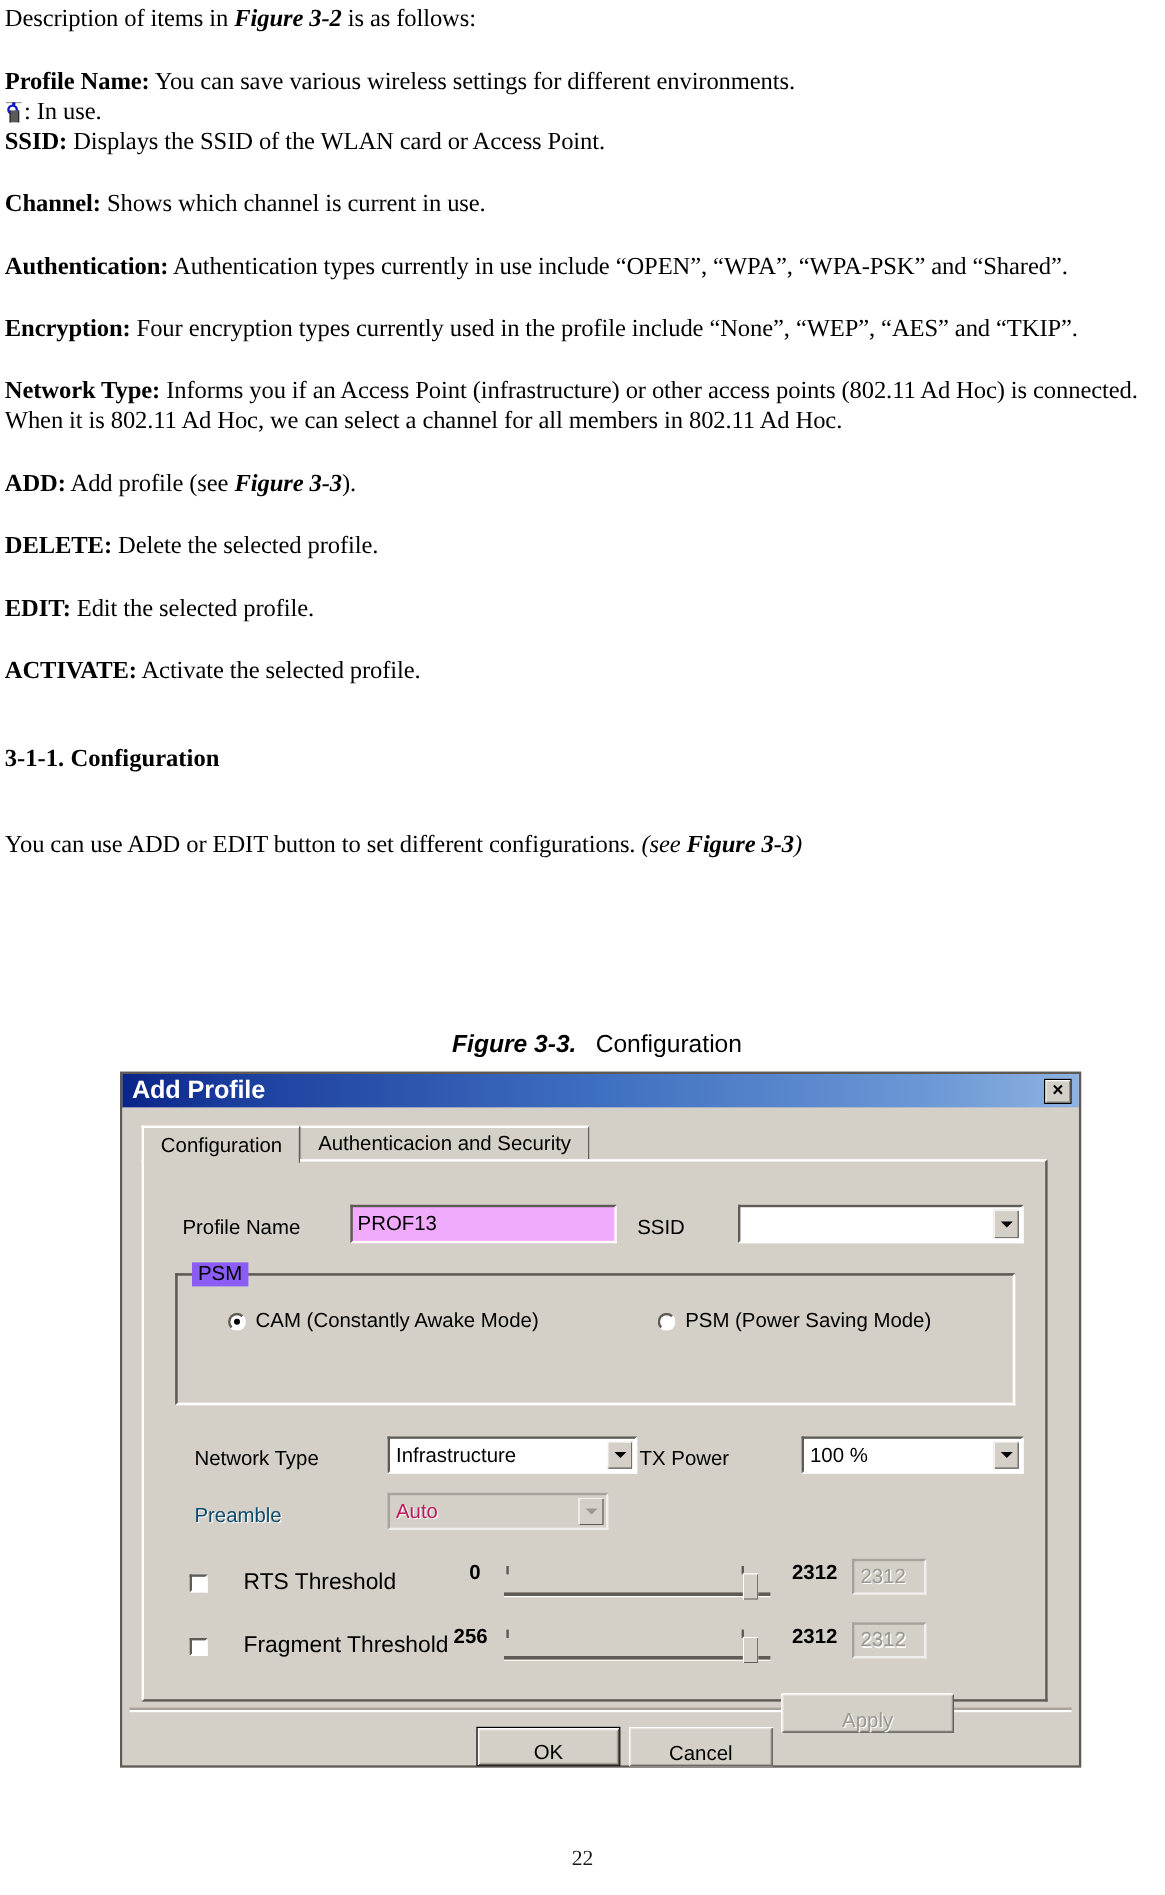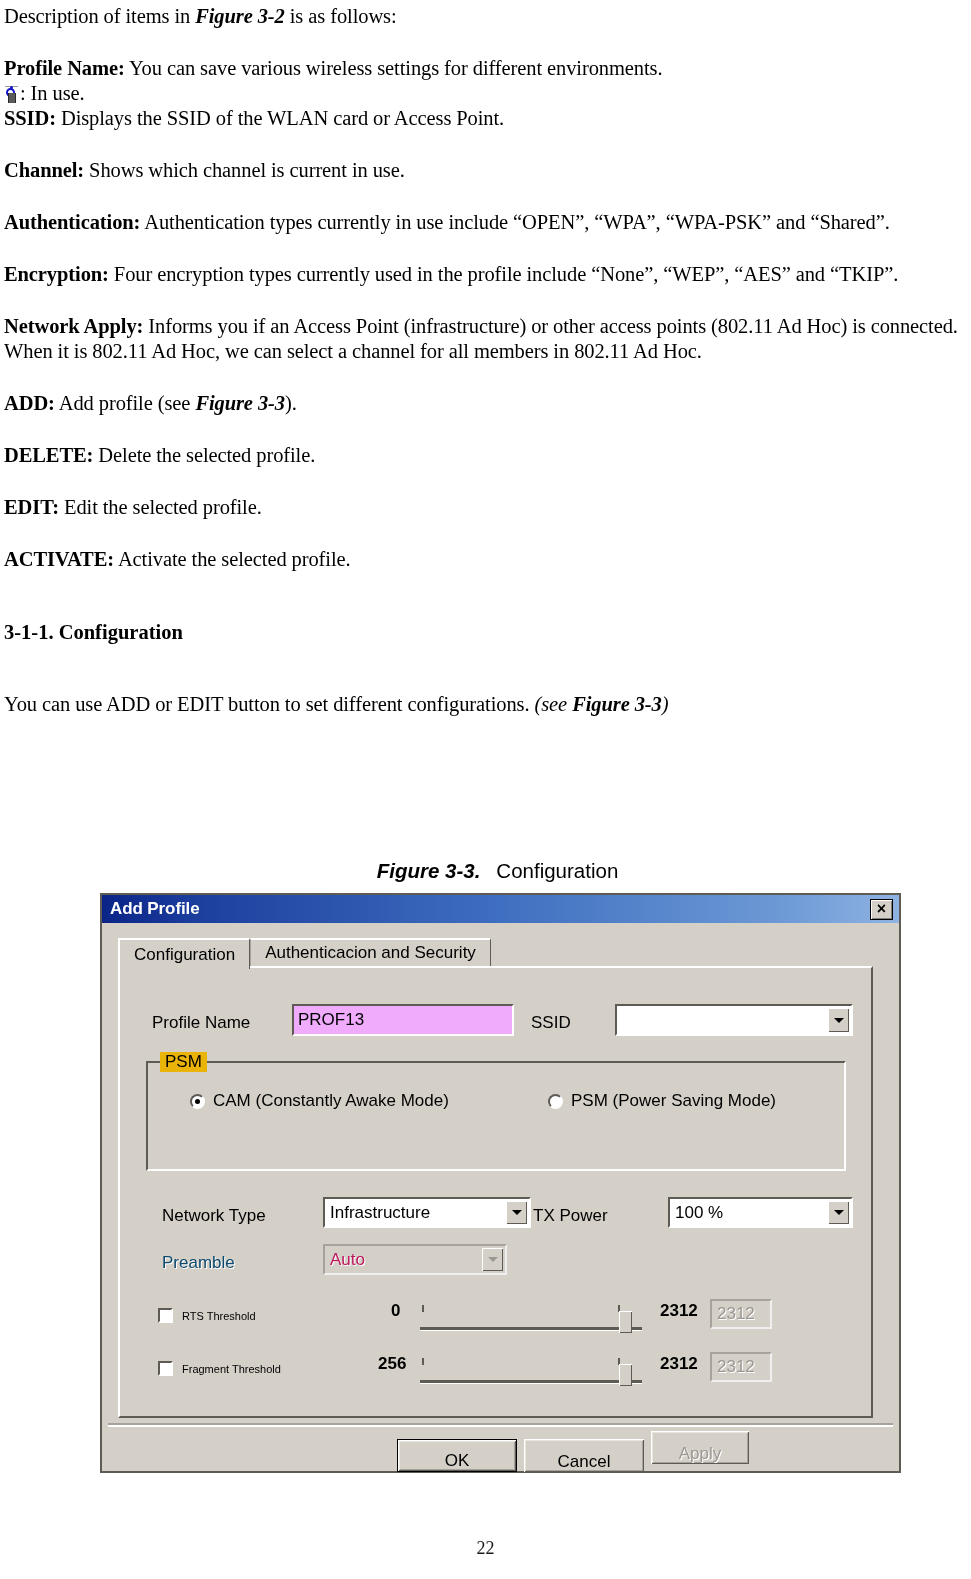--- a/index.html
+++ b/index.html
@@ -129,21 +129,21 @@
     right: 0;
     height: 28px;
     background: linear-gradient(to right, #0a2488 0%, #1c3f9e 12%, #3f6fc0 50%, #6e9ad6 86%, #8fb3e2 100%);
     display: flex;
     align-items: center;
     padding: 0 2px 0 8px;
     box-sizing: border-box;
   }
   .titlebar .title {
     color: #ffffff;
-    font-size: 17px;
+    font-size: 21px;
     font-weight: bold;
     letter-spacing: -0.1px;
     flex: 1;
   }
   .close-btn {
     width: 23px;
     height: 21px;
     background: #d4d0c8;
     border: 1px solid #000000;
     box-shadow: inset 1px 1px 0 #ffffff, inset -1px -1px 0 #808080;
@@ -293,21 +293,21 @@
     border: 2px solid #5e5a54;
     border-right-color: #ffffff;
     border-bottom-color: #ffffff;
     box-sizing: border-box;
     pointer-events: none;
   }
   .groupbox .gb-title {
     position: absolute;
     left: 12px;
     top: -11px;
-    background: #eab308;
+    background: #8b5cf6;
     padding: 0 5px;
     font-size: 17px;
     z-index: 2;
   }
 
   
   .radio-row {
     position: absolute;
     display: flex;
     align-items: center;
@@ -334,22 +334,23 @@
     width: 5px; height: 5px;
     border-radius: 50%;
     background: #000000;
   }
 
   
   .check-row {
     position: absolute;
     display: flex;
     align-items: center;
-    font-size: 11px;
+    font-size: 19px;
     white-space: nowrap;
+    gap: 21px;
   }
   .checkbox {
     width: 15px;
     height: 15px;
     background: #ffffff;
     border: 2px solid #5e5a54;
     border-right-color: #ffffff;
     border-bottom-color: #ffffff;
     box-sizing: border-box;
     margin-right: 9px;
@@ -488,21 +489,21 @@
 
     <div class="gap-md"></div>
 
     <p class="para">
       <span class="b">Encryption:</span><span> Four encryption types currently used in the profile include “None”, “WEP”, “AES” and “TKIP”.</span>
     </p>
 
     <div class="gap-md"></div>
 
     <p class="para">
-      <span class="b">Network Apply:</span><span> Informs you if an Access Point (infrastructure) or other access points (802.11 Ad Hoc) is connected. When it is 802.11 Ad Hoc, we can select a channel for all members in 802.11 Ad Hoc.</span>
+      <span class="b">Network Type:</span><span> Informs you if an Access Point (infrastructure) or other access points (802.11 Ad Hoc) is connected. When it is 802.11 Ad Hoc, we can select a channel for all members in 802.11 Ad Hoc.</span>
     </p>
 
     <div class="gap-md"></div>
 
     <p class="para">
       <span class="b">ADD:</span><span> Add profile (see </span><span class="bi">Figure 3-3</span><span>).</span>
     </p>
 
     <div class="gap-md"></div>
 
@@ -630,21 +631,21 @@
       </div>
 
       <div class="btn-sep" style="top:500px;"></div>
 
       <div class="btn default" style="left:295px; top:516px; width:120px;">
         <span>OK</span>
       </div>
       <div class="btn" style="left:422px; top:516px; width:120px;">
         <span>Cancel</span>
       </div>
-      <div class="btn disabled" style="left:549px; top:508px; width:98px;">
+      <div class="btn disabled" style="left:549px; top:488px; width:144px;">
         <span>Apply</span>
       </div>
 
     </div>
   </div>
 
   <div class="page-number">22</div>
 
 </div>
 

